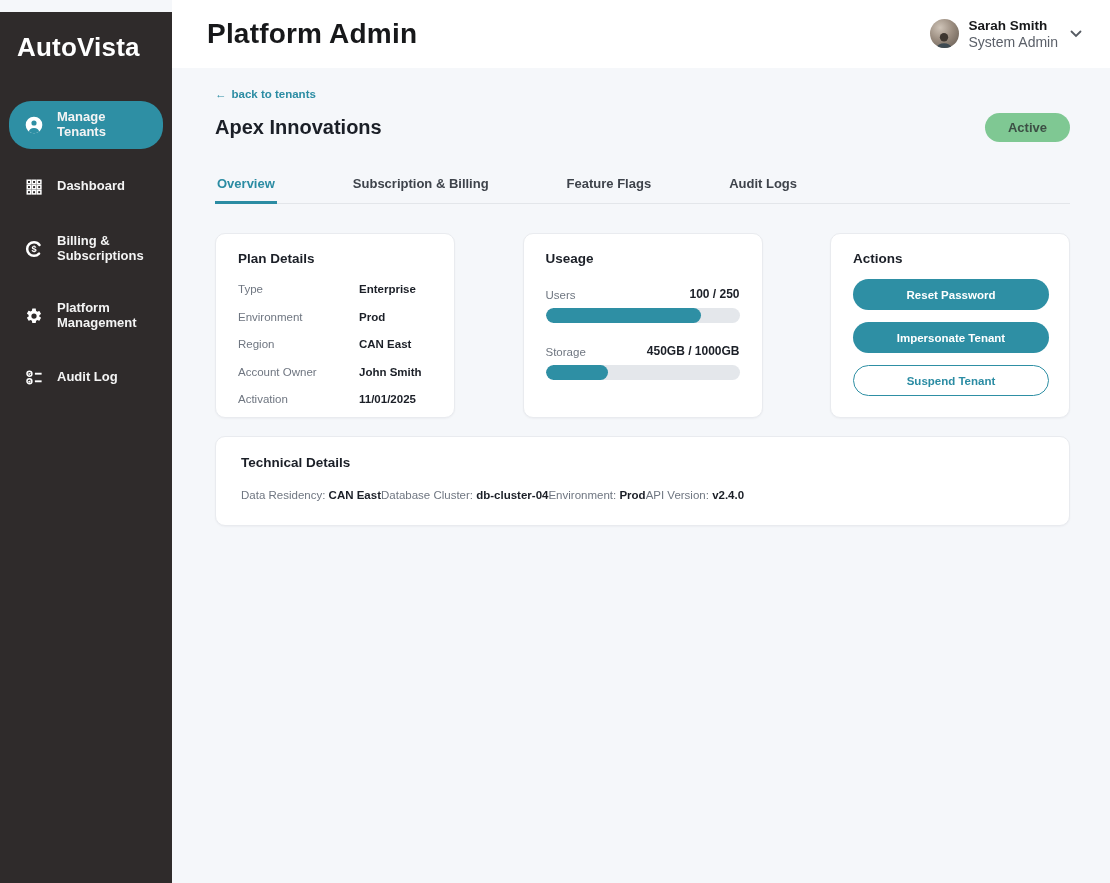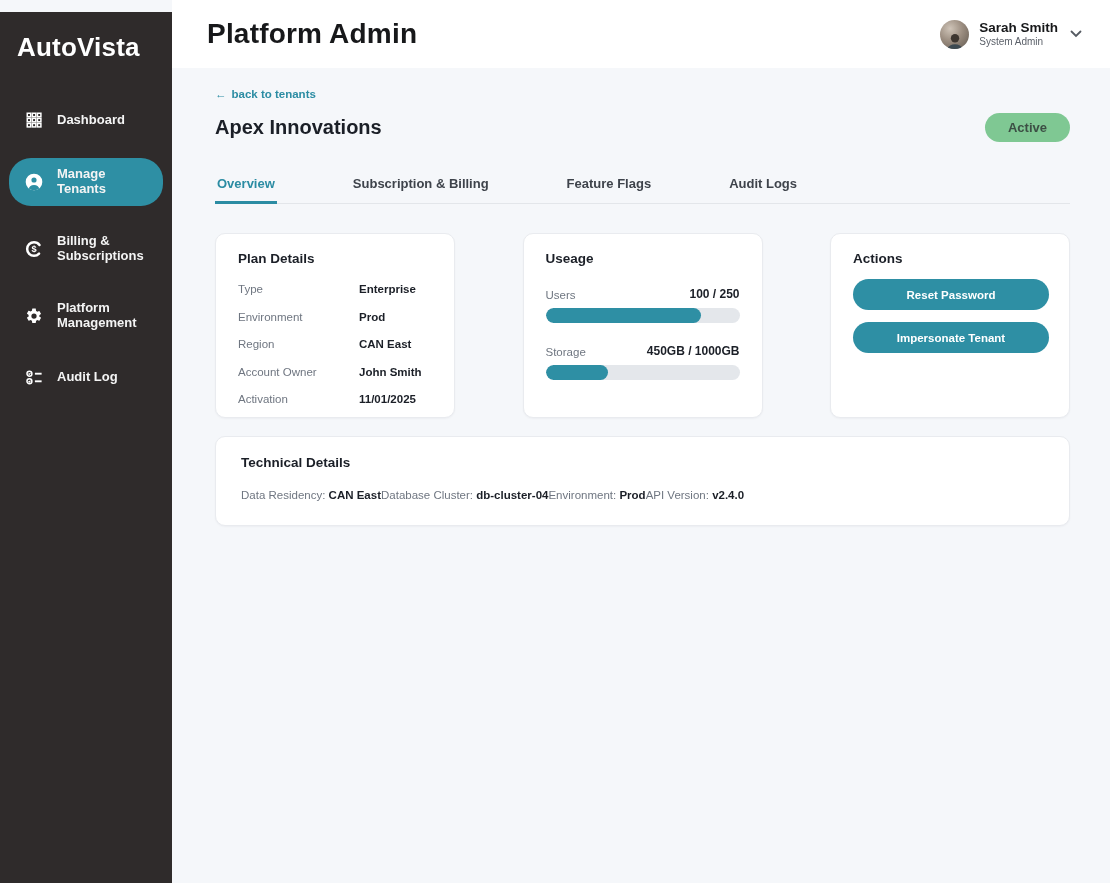--- a/index.html
+++ b/index.html
@@ -47,21 +47,21 @@
   .header-title { font-size: 28px; font-weight: 700; color: #17181a; letter-spacing: .2px; }
   .user-chip { display: flex; align-items: center; gap: 10px; cursor: pointer; }
   .avatar {
     width: 29px; height: 29px; border-radius: 50%;
     background: radial-gradient(circle at 35% 30%, #cfc4b8 0%, #9b8d80 45%, #5f564d 100%);
     overflow: hidden; position: relative;
   }
   .avatar svg { position: absolute; bottom: -2px; left: 50%; transform: translateX(-50%); }
   .user-text { line-height: 1.15; }
   .user-name { font-size: 13.5px; font-weight: 700; color: #17181a; }
-  .user-role { font-size: 10px; color: #5b6069; }
+  .user-role { font-size: 14px; color: #5b6069; }
   .chevron { margin-left: 2px; display: flex; }
 
   
   .main {
     position: absolute; left: 172px; top: 68px; right: 0; bottom: 0;
     padding: 16px 40px 0 43px;
   }
   .back-link {
     display: inline-flex; align-items: center; gap: 5px;
     color: #2b8ca3; font-size: 11.5px; font-weight: 700;
@@ -133,37 +133,20 @@
   .tech-items { display: flex; margin-top: 19px; font-size: 11.5px; }
   .tech-label { color: #6f7681; }
   .tech-value { color: #1b1f27; font-weight: 700; }
 </style>
 </head>
 <body>
 
 <aside class="sidebar">
   <div class="brand">AutoVista</div>
   <nav class="nav">
-
-    <div class="nav-item">
-      <span class="nav-icon">
-        <svg width="18" height="18" viewBox="0 0 24 24" fill="none" stroke="#fff" stroke-width="2">
-          <rect x="3" y="3" width="4.6" height="4.6"></rect>
-            <rect x="9.8" y="3" width="4.6" height="4.6"></rect>
-            <rect x="16.6" y="3" width="4.6" height="4.6"></rect>
-          <rect x="3" y="9.8" width="4.6" height="4.6"></rect>
-            <rect x="9.8" y="9.8" width="4.6" height="4.6"></rect>
-            <rect x="16.6" y="9.8" width="4.6" height="4.6"></rect>
-          <rect x="3" y="16.6" width="4.6" height="4.6"></rect>
-            <rect x="9.8" y="16.6" width="4.6" height="4.6"></rect>
-            <rect x="16.6" y="16.6" width="4.6" height="4.6"></rect>
-        </svg>
-      </span>
-      <span class="nav-label">Dashboard</span>
-    </div>
 
     <div class="nav-item active">
       <span class="nav-icon">
         <svg width="20" height="20" viewBox="0 0 24 24">
           <defs>
               <clipPath id="pc">
                 <circle cx="12" cy="12" r="10"></circle>
               </clipPath>
             </defs>
           <circle cx="12" cy="12" r="10" fill="#fff"></circle>
@@ -171,20 +154,37 @@
             <circle cx="12" cy="9.6" r="3.1" fill="#2e8fa4"></circle>
             <path d="M4.8 22c.8-4.2 3.8-6.4 7.2-6.4s6.4 2.2 7.2 6.4z" fill="#2e8fa4"></path>
           </g>
         </svg>
       </span>
       <span class="nav-label">Manage Tenants</span>
     </div>
 
     <div class="nav-item">
       <span class="nav-icon">
+        <svg width="18" height="18" viewBox="0 0 24 24" fill="none" stroke="#fff" stroke-width="2">
+          <rect x="3" y="3" width="4.6" height="4.6"></rect>
+            <rect x="9.8" y="3" width="4.6" height="4.6"></rect>
+            <rect x="16.6" y="3" width="4.6" height="4.6"></rect>
+          <rect x="3" y="9.8" width="4.6" height="4.6"></rect>
+            <rect x="9.8" y="9.8" width="4.6" height="4.6"></rect>
+            <rect x="16.6" y="9.8" width="4.6" height="4.6"></rect>
+          <rect x="3" y="16.6" width="4.6" height="4.6"></rect>
+            <rect x="9.8" y="16.6" width="4.6" height="4.6"></rect>
+            <rect x="16.6" y="16.6" width="4.6" height="4.6"></rect>
+        </svg>
+      </span>
+      <span class="nav-label">Dashboard</span>
+    </div>
+
+    <div class="nav-item">
+      <span class="nav-icon">
         <svg width="20" height="20" viewBox="0 0 24 24">
           <circle cx="12" cy="12" r="8.2" fill="none" stroke="#fff" stroke-width="3" stroke-dasharray="40 12" stroke-dashoffset="-6" stroke-linecap="round"></circle>
           <text x="12" y="15.8" font-size="11" font-weight="bold" fill="#fff" text-anchor="middle" font-family="Liberation Sans, sans-serif">$</text>
         </svg>
       </span>
       <span class="nav-label">Billing &amp;
 Subscriptions</span>
     </div>
 
     <div class="nav-item">
@@ -304,20 +304,21 @@
           <div class="meter-fill" style="width: 32%;"></div>
         </div>
       </div>
     </section>
 
     <section class="card card-sm">
       <h2 class="card-title">Actions</h2>
       <div class="actions-list">
         <button class="action-btn filled">Reset Password</button>
         <button class="action-btn filled">Impersonate Tenant</button>
+        <button class="action-btn outline">Suspend Tenant</button>
       </div>
     </section>
 
   </div>
 
   
   <section class="card card-wide">
     <h2 class="card-title">Technical Details</h2>
     <div class="tech-items">
       <div>

